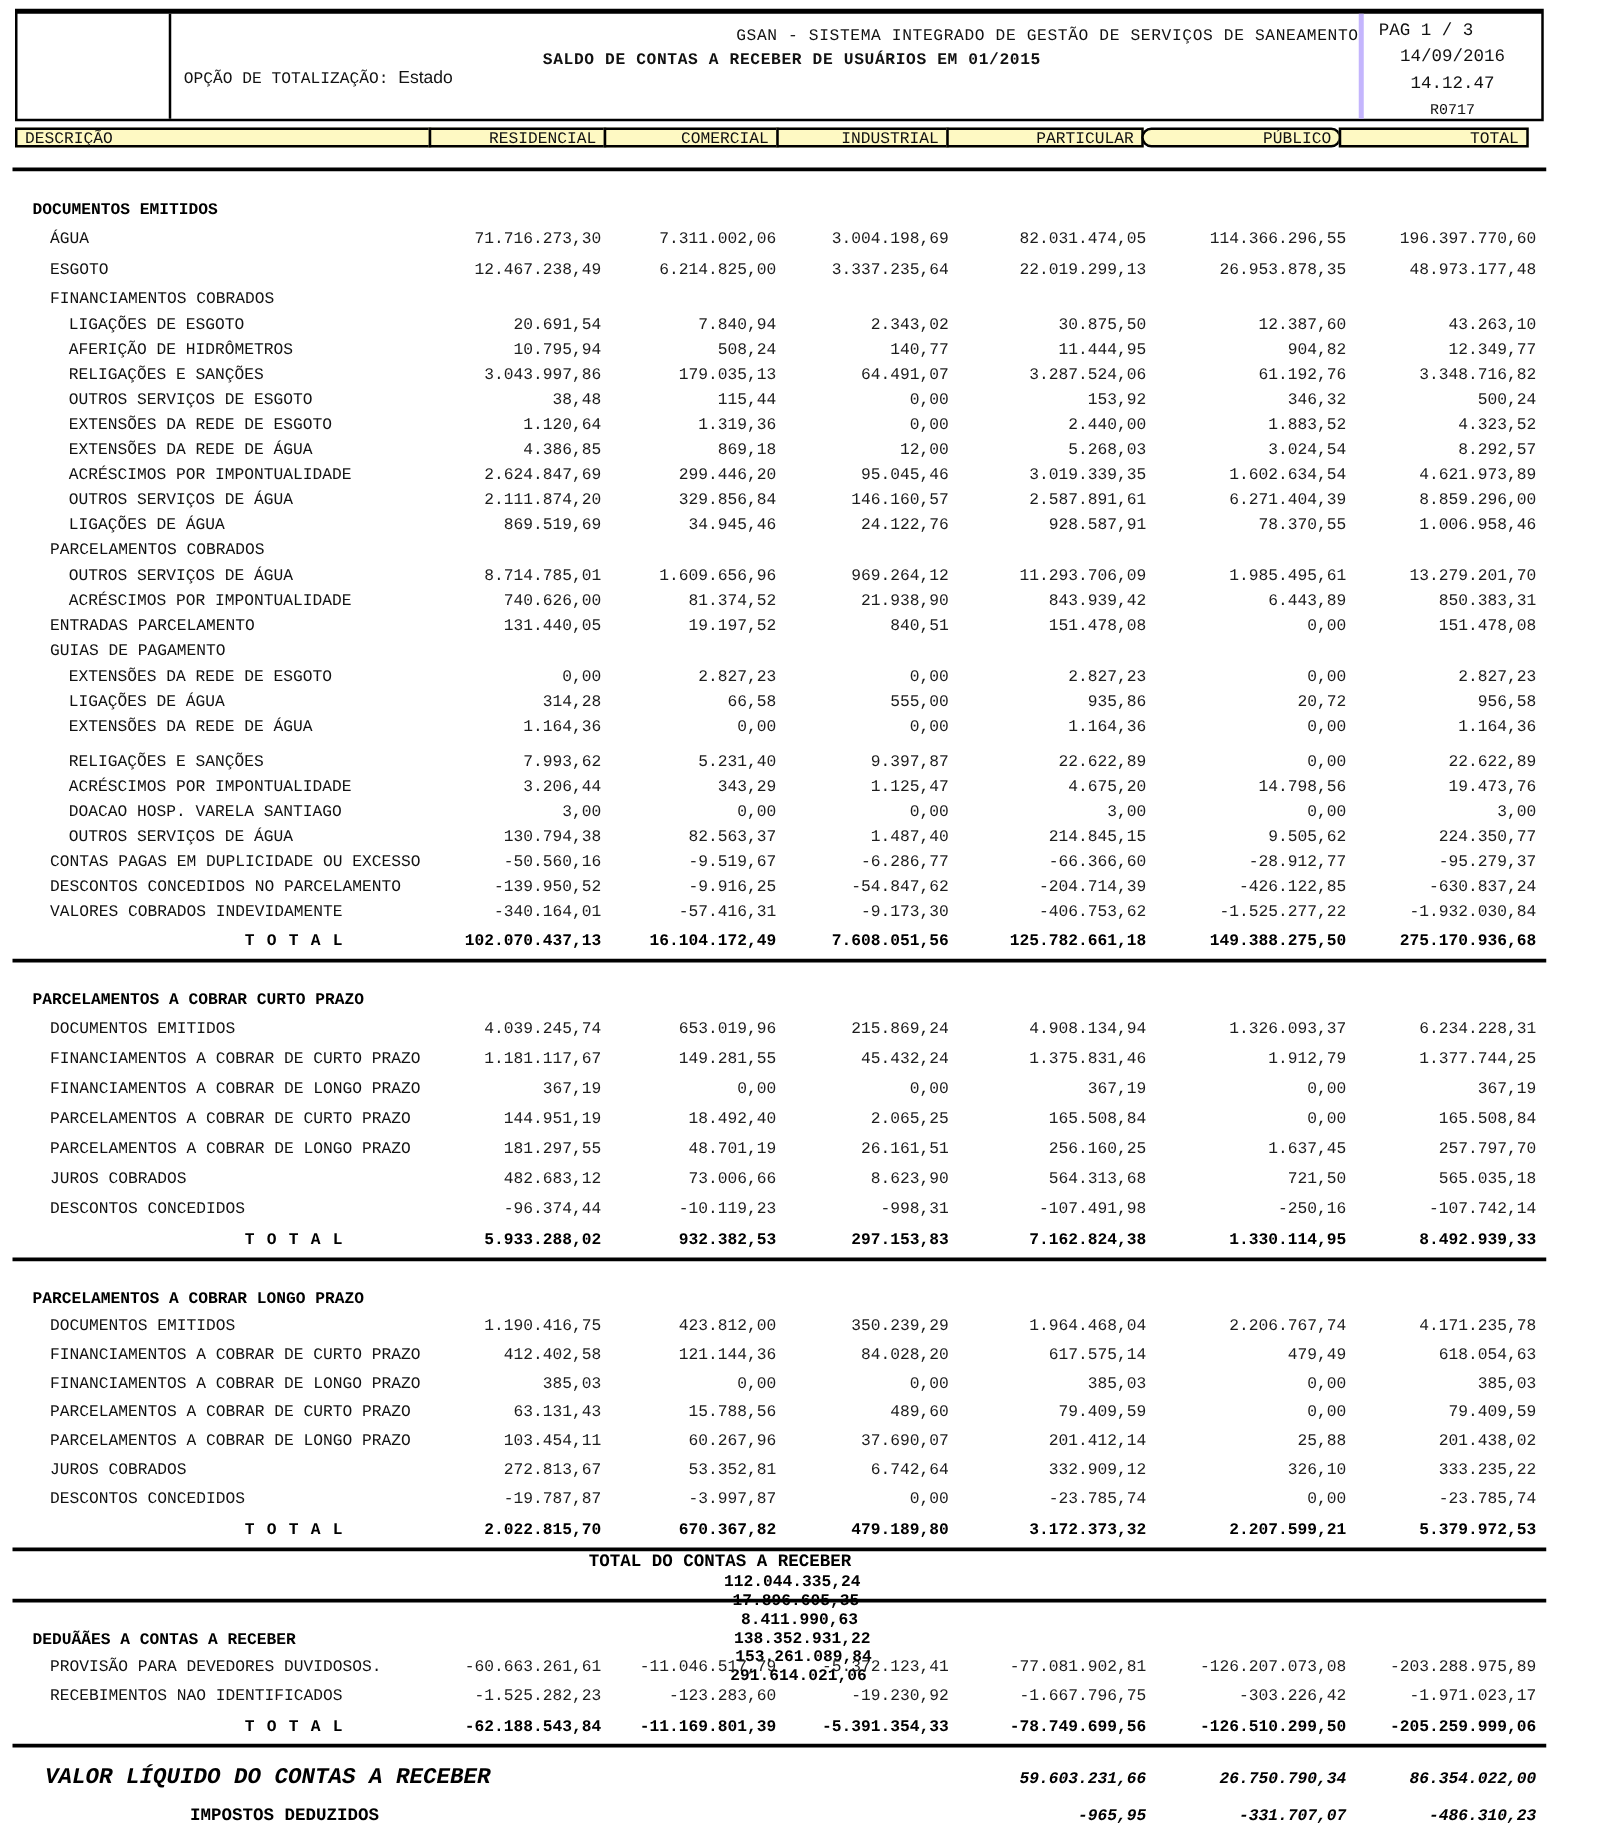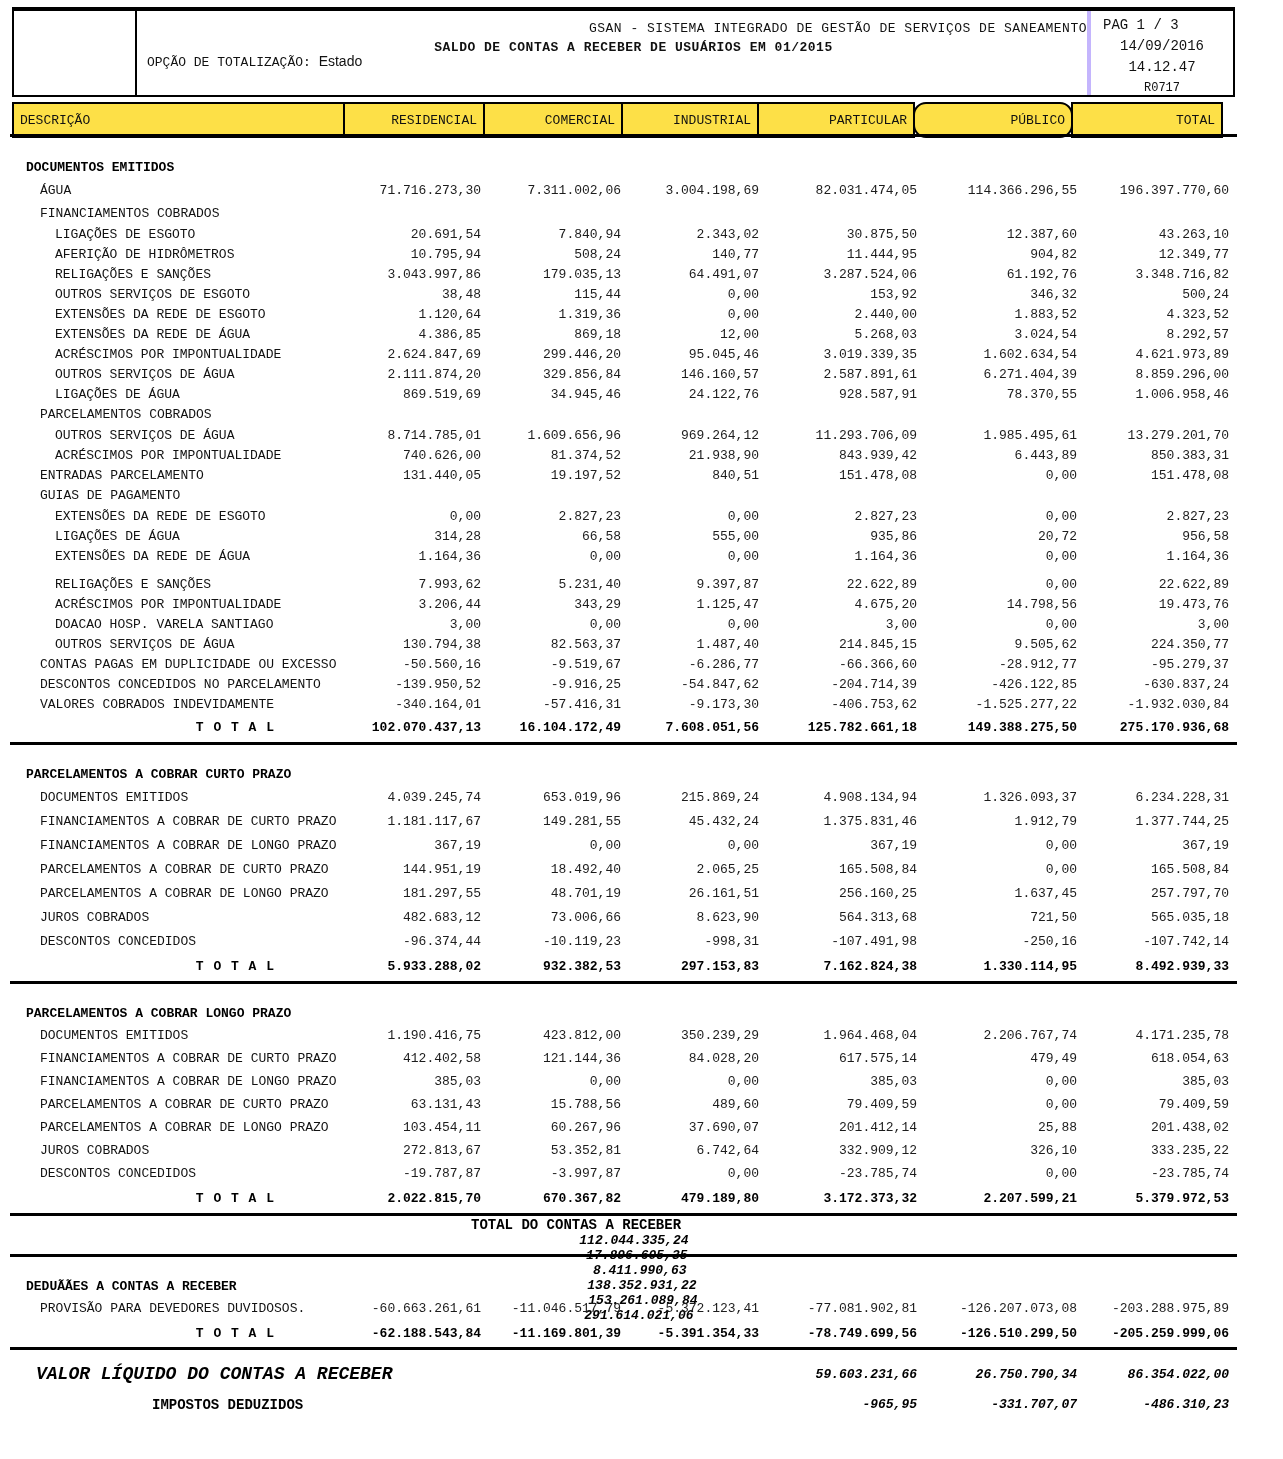--- a/index.html
+++ b/index.html
@@ -26,22 +26,22 @@
   .pag-box{width:146px;border-left:4px solid #c4b5fd;box-sizing:border-box;position:relative;font-size:14px;}
   .pag-line{position:absolute;left:0;right:0;text-align:center;}
   .pag-1{top:6px;text-align:left;left:12px;right:auto;}
   .pag-2{top:27px;}
   .pag-3{top:48px;}
   .pag-4{top:70px;font-size:12px;}
 
   
   .cols{position:absolute;left:12px;top:102px;display:flex;}
   .cols .cell{
-    border:2px solid #000;box-sizing:border-box;height:36px;
-    display:flex;align-items:center;font-size:13px;background:#fde047;
+    border:2px solid #000;box-sizing:border-box;height:16px;
+    display:flex;align-items:center;font-size:13px;background:#fef9c3;
   }
   .cols .cell + .cell{margin-left:-2px;}
   .cols .cell.num{justify-content:flex-end;padding-right:6px;}
   .cols .cell.desc{padding-left:6px;}
   .rule-top{position:absolute;left:10px;top:134px;width:1227px;height:3px;background:#000;}
 
   
   .tbody{position:absolute;left:12px;top:139px;width:1223px;}
   .row{display:flex;align-items:center;font-size:13px;}
   .c0{width:333px;box-sizing:border-box;white-space:nowrap;}
@@ -57,21 +57,21 @@
   .t-item.first{height:25px;}
   .t-item.tall{height:24px;}
   .t-item.tall3{height:23px;}
   .t-leaf{height:20px;}
   .t-leaf .c0{padding-left:43px;}
   .t-total{height:27px;font-weight:bold;}
   .t-total .c0{text-align:right;padding-right:70px;color:#000;letter-spacing:1px;}
   .t-total .cv{color:#000;}
   .t-grand{height:36px;font-weight:bold;flex-direction:column;}
   .t-grand .c0{padding-left:14px;font-size:14px;color:#000;}
-  .t-grand .cv{color:#000;font-style:italic;}
+  .t-grand .cv{color:#000;}
   .t-dtotal{height:26px;font-weight:bold;}
   .t-dtotal .c0{text-align:right;padding-right:70px;color:#000;letter-spacing:1px;}
   .t-dtotal .cv{color:#000;}
   .t-finalItalic{height:46px;font-weight:bold;font-style:italic;}
   .t-finalItalic .c0{padding-left:24px;font-size:18px;color:#000;}
   .t-finalItalic .cv{color:#000;}
   .t-finalBold{height:34px;font-weight:bold;align-items:flex-start;}
   .t-finalBold .c0{padding-left:140px;font-size:14px;color:#000;}
   .t-finalBold .cv{color:#000;font-style:italic;}
   .rule{height:3px;background:#000;margin:1px 0 1px -2px;width:1227px;}
@@ -123,20 +123,29 @@
       </div>
       <div class="row t-item first">
         <div class="c0">ÁGUA</div>
         <div class="cv w1">71.716.273,30</div>
         <div class="cv w2">7.311.002,06</div>
         <div class="cv w3">3.004.198,69</div>
         <div class="cv w4">82.031.474,05</div>
         <div class="cv w5">114.366.296,55</div>
         <div class="cv w6">196.397.770,60</div>
       </div>
+      <div class="row t-item first">
+        <div class="c0">ESGOTO</div>
+        <div class="cv w1">12.467.238,49</div>
+        <div class="cv w2">6.214.825,00</div>
+        <div class="cv w3">3.337.235,64</div>
+        <div class="cv w4">22.019.299,13</div>
+        <div class="cv w5">26.953.878,35</div>
+        <div class="cv w6">48.973.177,48</div>
+      </div>
       <div class="row t-group">
         <div class="c0">FINANCIAMENTOS COBRADOS</div>
         <div class="cv w1"></div>
         <div class="cv w2"></div>
         <div class="cv w3"></div>
         <div class="cv w4"></div>
         <div class="cv w5"></div>
         <div class="cv w6"></div>
       </div>
       <div class="row t-leaf">
@@ -551,20 +560,29 @@
       </div>
       <div class="row t-item tall3">
         <div class="c0">PROVISÃO PARA DEVEDORES DUVIDOSOS.</div>
         <div class="cv w1">-60.663.261,61</div>
         <div class="cv w2">-11.046.517,79</div>
         <div class="cv w3">-5.372.123,41</div>
         <div class="cv w4">-77.081.902,81</div>
         <div class="cv w5">-126.207.073,08</div>
         <div class="cv w6">-203.288.975,89</div>
       </div>
+      <div class="row t-item tall3">
+        <div class="c0">RECEBIMENTOS NAO IDENTIFICADOS</div>
+        <div class="cv w1">-1.525.282,23</div>
+        <div class="cv w2">-123.283,60</div>
+        <div class="cv w3">-19.230,92</div>
+        <div class="cv w4">-1.667.796,75</div>
+        <div class="cv w5">-303.226,42</div>
+        <div class="cv w6">-1.971.023,17</div>
+      </div>
       <div class="row t-dtotal">
         <div class="c0">T O T A L</div>
         <div class="cv w1">-62.188.543,84</div>
         <div class="cv w2">-11.169.801,39</div>
         <div class="cv w3">-5.391.354,33</div>
         <div class="cv w4">-78.749.699,56</div>
         <div class="cv w5">-126.510.299,50</div>
         <div class="cv w6">-205.259.999,06</div>
       </div>
       <div class="rule"></div>

